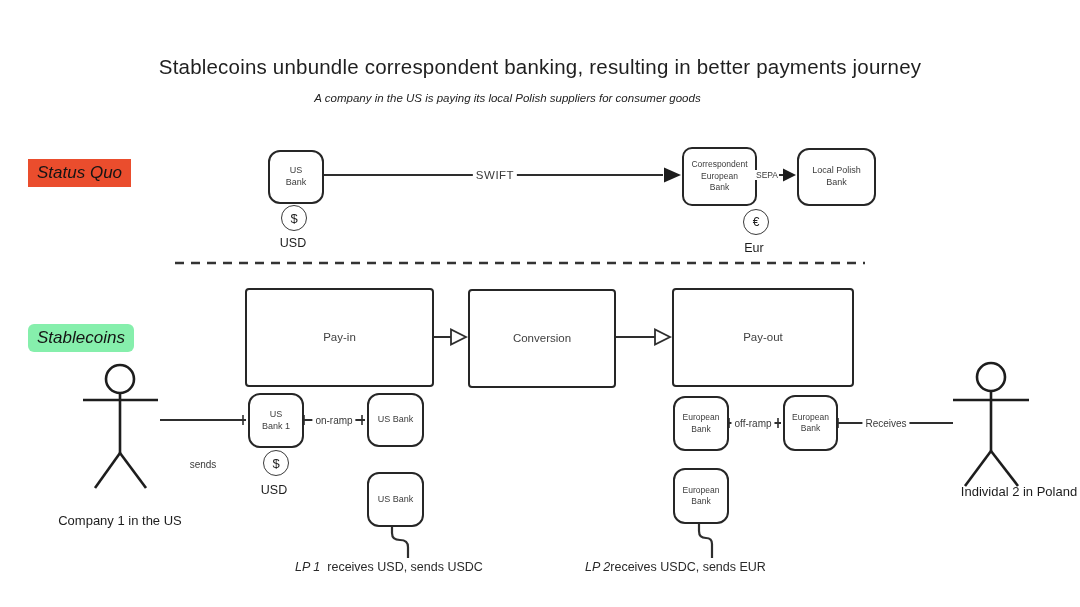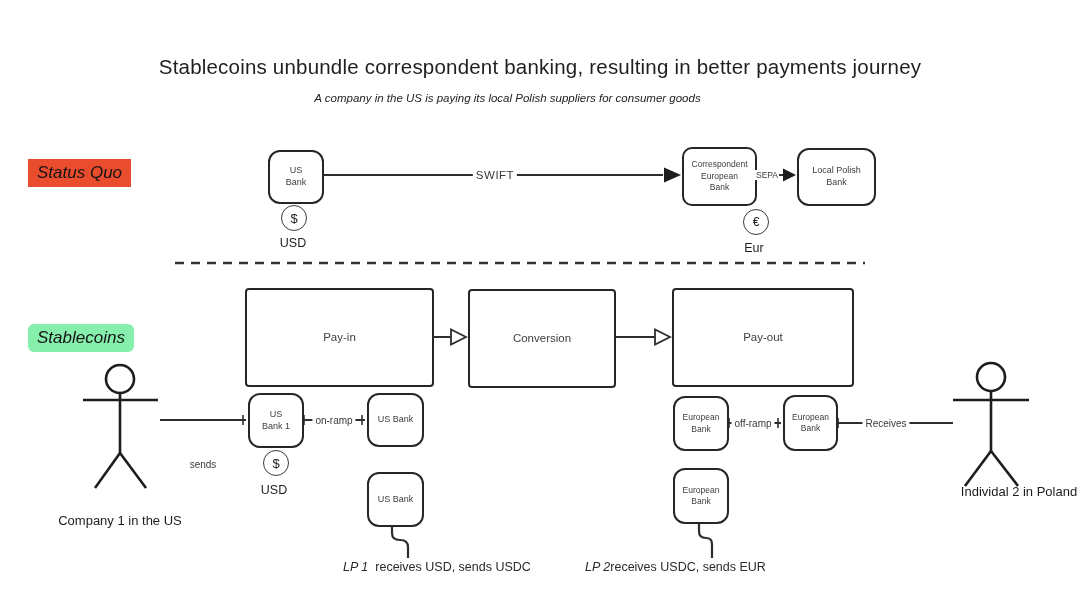--- a/index.html
+++ b/index.html
@@ -132,20 +132,20 @@
   <div class="abs mini-label" style="left:753px;top:423px;">off-ramp</div>
   <div class="abs box box-xs" style="left:783px;top:395px;width:51px;height:52px;">European
 Bank</div>
   <div class="abs mini-label" style="left:886px;top:423px;">Receives</div>
   <div class="abs box box-xs" style="left:673px;top:468px;width:52px;height:52px;">European
 Bank</div>
 
   <div class="abs actor-label" style="left:120px;top:489px;margin-top:24px;">Company 1 in the US</div>
   <div class="abs actor-label" style="left:991px;top:484px;margin-left:28px;">Individal 2 in Poland</div>
 
-  <div class="abs lp-caption" style="left:295px;top:560px;margin-left:48px;">
+  <div class="abs lp-caption" style="left:295px;top:560px;">
     <span class="lp-name lp1-gap">LP 1</span><span>receives USD, sends USDC</span>
   </div>
   <div class="abs lp-caption" style="left:585px;top:560px;">
     <span class="lp-name">LP 2</span><span>receives USDC, sends EUR</span>
   </div>
 
 </div>
 
 </body></html>

